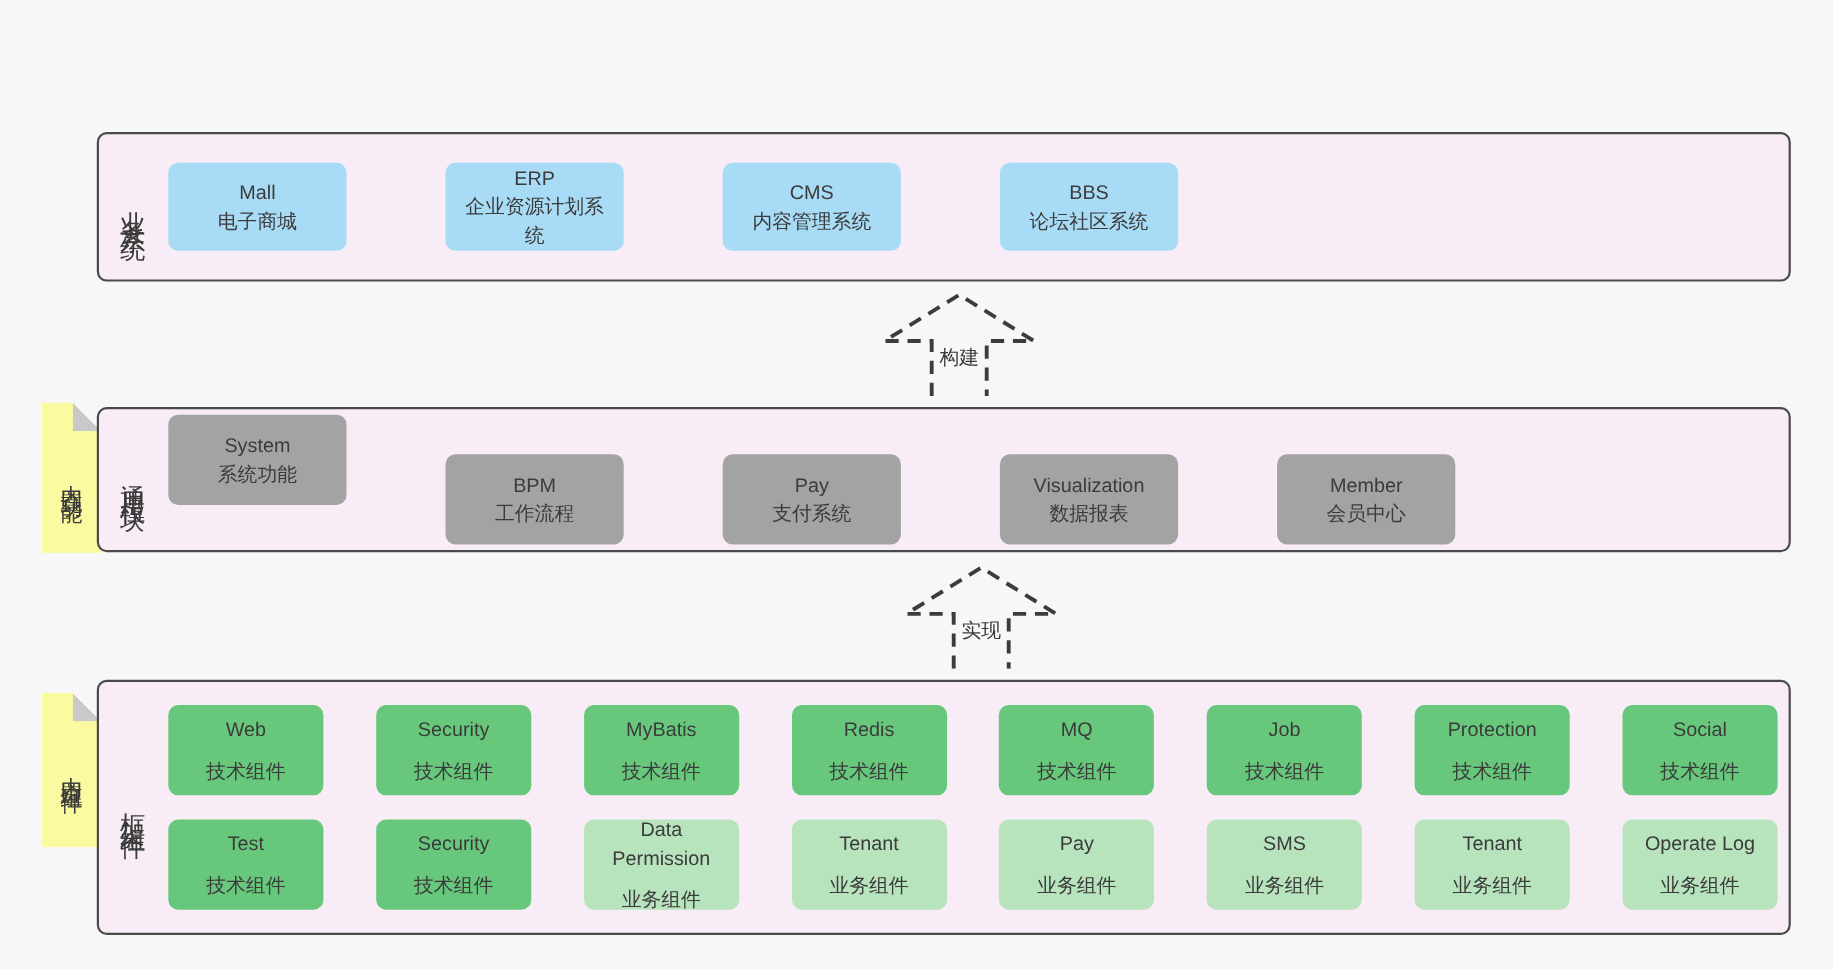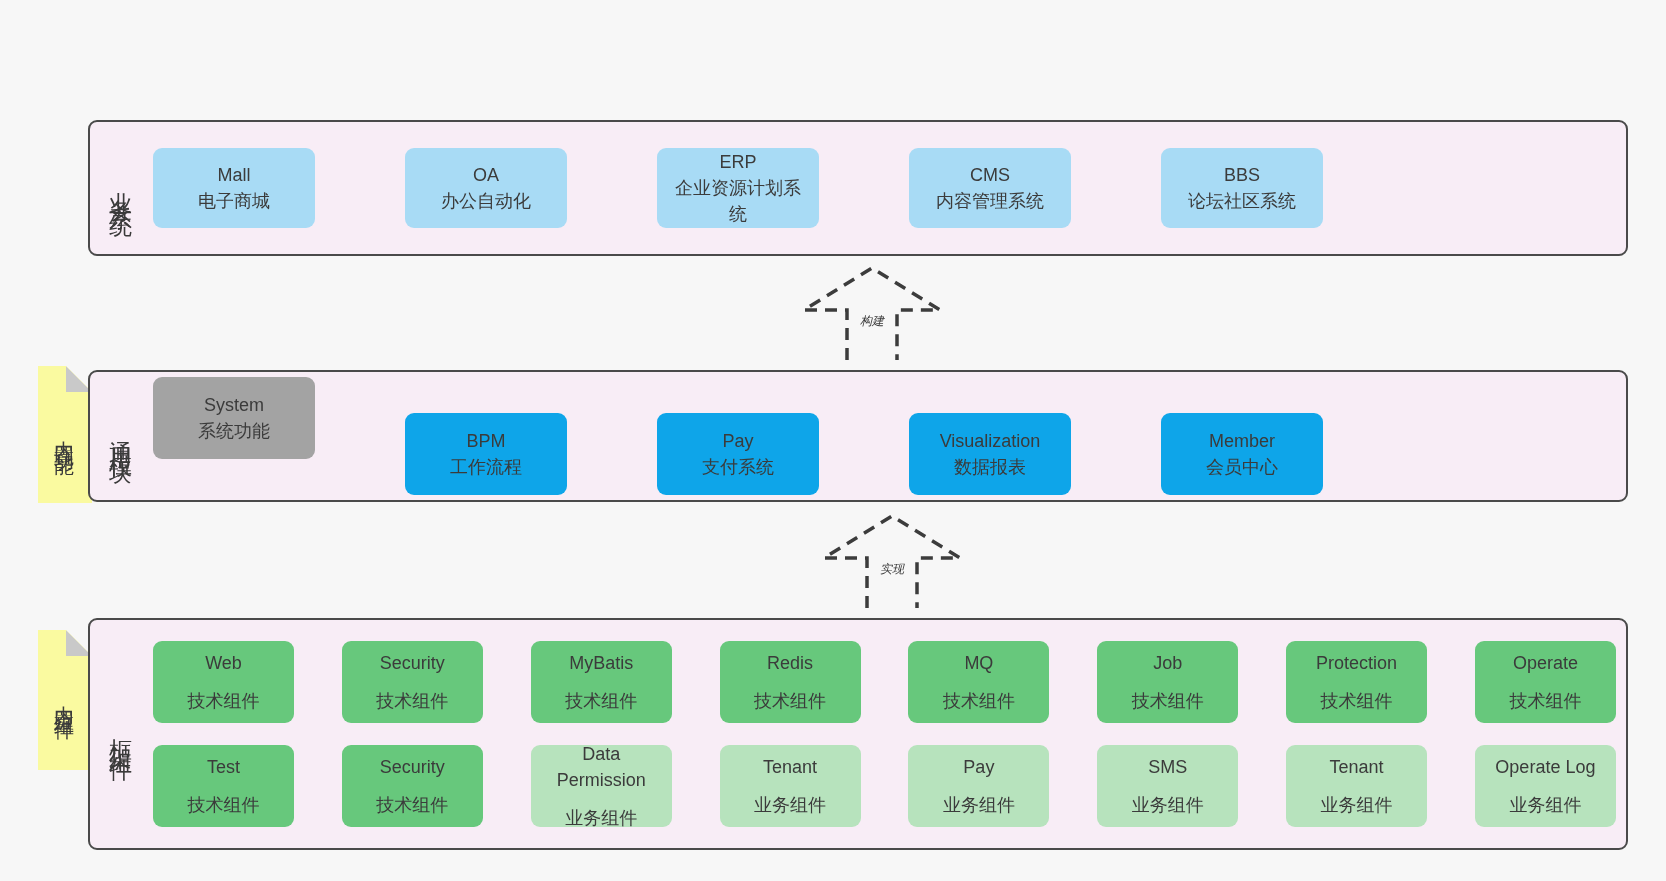--- a/index.html
+++ b/index.html
@@ -24,42 +24,42 @@
 
   
   .node{border-radius:9px;display:flex;flex-direction:column;align-items:center;
         justify-content:center;text-align:center;font-size:18px;line-height:26px;
         box-sizing:border-box;padding:0 18px;color:#3b3b3b;}
   .n6{width:162px;height:80px;}
   .s2 .n6{height:82px;}
   .n8{width:141px;height:82px;gap:12px;}
   .blue{background:#a8dbf5;}
   .red{background:#a3a3a3;}
-  .pink{background:#0ea5e9;margin-top:36px;}
+  .pink{background:#a3a3a3;margin-top:36px;}
   .green{background:#67c87c;}
   .green-light{background:#b7e3bd;}
 
   
   .sticky{position:absolute;left:38px;width:54px;background:#fafaa0;z-index:1;
           clip-path:polygon(0 0,calc(100% - 26px) 0,100% 26px,100% 100%,0 100%);}
   .st2{top:366px;height:137px;}
   .st3{top:630px;height:140px;}
   .fold{position:absolute;top:0;right:0;width:26px;height:26px;background:#c9c9c9;
         clip-path:polygon(0 0,100% 100%,0 100%);}
   .s-label{position:absolute;left:50%;top:50%;transform:translate(-50%,-50%);
            writing-mode:vertical-rl;text-orientation:upright;
            font-size:20px;letter-spacing:5px;color:#3a3a3a;white-space:nowrap;}
 
   
   .arrow{position:absolute;width:160px;height:96px;z-index:1;}
   .a1{left:792px;top:264px;}
   .a2{left:812px;top:512px;}
   .arrow svg{position:absolute;left:0;top:0;}
   .a-label{position:absolute;left:50%;top:49px;transform:translateX(-50%);
-           font-size:12px;color:#3a3a3a;white-space:nowrap;padding:0 2px;font-style:italic;}
+           font-size:18px;color:#3a3a3a;white-space:nowrap;padding:0 2px;}
 </style>
 </head>
 <body>
 
 <div class="canvas">
 
   <div class="sticky st2">
     <span class="fold"></span>
     <span class="s-label">内置功能</span>
   </div>
@@ -80,24 +80,20 @@
     </svg>
     <div class="a-label">实现</div>
   </div>
 
   <section class="panel s1">
     <div class="v-label">业务系统</div>
     <div class="grid g6">
       <div class="node n6 blue">
         <span>Mall</span>
         <span>电子商城</span>
-      </div>
-      <div class="node n6 blue">
-        <span>OA</span>
-        <span>办公自动化</span>
       </div>
       <div class="node n6 blue">
         <span>ERP</span>
         <span>企业资源计划系统</span>
       </div>
       <div class="node n6 blue">
         <span>CMS</span>
         <span>内容管理系统</span>
       </div>
       <div class="node n6 blue">
@@ -158,21 +154,21 @@
       </div>
       <div class="node n8 green">
         <span>Job</span>
         <span>技术组件</span>
       </div>
       <div class="node n8 green">
         <span>Protection</span>
         <span>技术组件</span>
       </div>
       <div class="node n8 green">
-        <span>Operate</span>
+        <span>Social</span>
         <span>技术组件</span>
       </div>
 
       <div class="node n8 green">
         <span>Test</span>
         <span>技术组件</span>
       </div>
       <div class="node n8 green">
         <span>Security</span>
         <span>技术组件</span>

